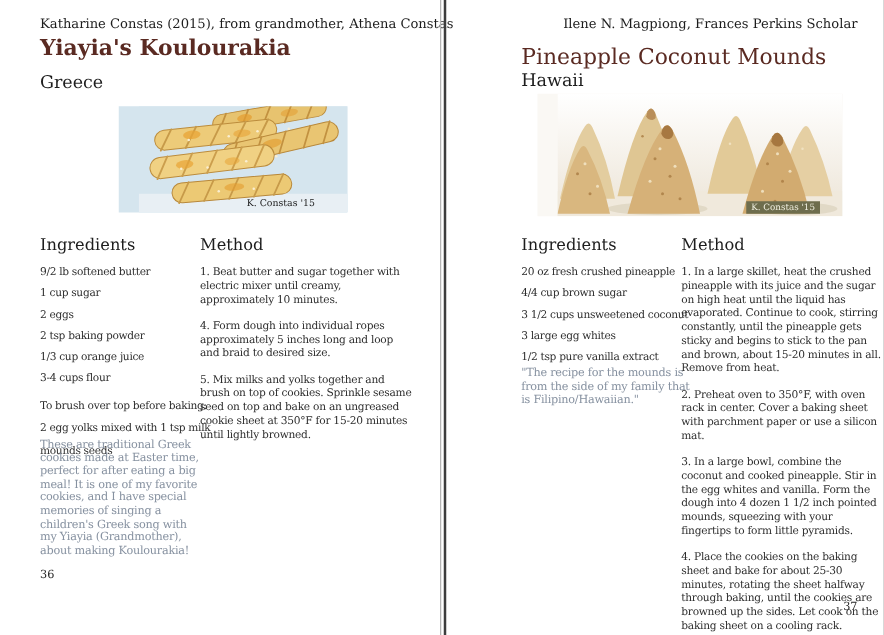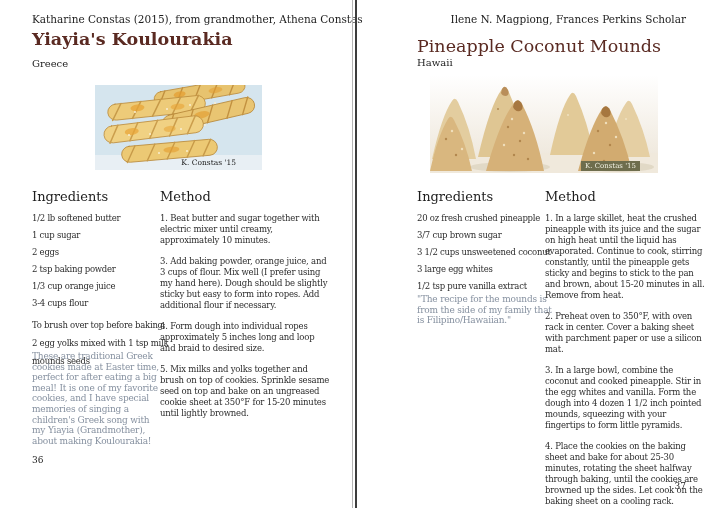--- a/index.html
+++ b/index.html
@@ -24,25 +24,25 @@
   .divider-dark{left:355px;width:2px;background:var(--divider_dark);}
 
   .attribution{position:absolute;font-size:10.5px;color:var(--heading_text);white-space:nowrap;}
   .attr-left{left:32px;top:13px;}
   .attr-right{right:31px;top:13px;}
 
   .title{position:absolute;margin:0;font-size:17.5px;font-weight:normal;
          color:var(--title_text);white-space:nowrap;line-height:1;}
   .title-left{left:32px;top:31px;font-weight:bold;}
   .title-right{left:60px;top:38px;}
-  .region{position:absolute;font-size:10px;color:var(--heading_text);}
+  .region{position:absolute;font-size:14px;color:var(--heading_text);}
   .region-left{left:32px;top:58px;}
   .region-right{left:60px;top:57px;}
 
-  .photo{position:absolute;overflow:hidden;}
+  .photo{position:absolute;overflow:hidden;padding-left:16px;}
   .photo-left{left:95px;top:85px;width:167px;height:85px;background:var(--photo1_bg);}
   .photo-right{left:73px;top:75px;width:228px;height:98px;background:#faf8f4;}
   .photo svg{display:block;}
   .photo-caption{position:absolute;font-size:7.5px;color:#1c1c1c;white-space:nowrap;}
   .caption-left{right:26px;bottom:3px;}
   .caption-right{right:18px;bottom:2px;background:var(--caption_label_bg);
                  color:#f2f1e2;padding:1px 4px;font-size:7px;}
 
   .col{position:absolute;}
   .colhead{font-size:13px;color:var(--heading_text);margin:16px 0 9px 0;font-weight:normal;}
@@ -119,35 +119,34 @@
             <circle cx="120" cy="18" r="1"></circle>
               <circle cx="34" cy="50" r="1"></circle>
           </g>
         </g>
       </svg>
       <div class="photo-caption caption-left">K. Constas '15</div>
     </div>
 
     <div class="col ing-col-left">
       <h2 class="colhead">Ingredients</h2>
-      <div class="ing">1/2 lb softened butter</div>
+      <div class="ing">9/2 lb softened butter</div>
       <div class="ing">1 cup sugar</div>
       <div class="ing">2 eggs</div>
       <div class="ing">2 tsp baking powder</div>
       <div class="ing">1/3 cup orange juice</div>
       <div class="ing">3-4 cups flour</div>
       <div class="subnote">To brush over top before baking:</div>
       <div class="subing">2 egg yolks mixed with 1 tsp milk</div>
       <div class="subing">mounds seeds</div>
     </div>
 
     <div class="col method-col-left">
       <h2 class="colhead">Method</h2>
       <p class="step">1. Beat butter and sugar together with electric mixer until creamy, approximately 10 minutes.</p>
-      <p class="step">3. Add baking powder, orange juice, and 3 cups of flour. Mix well (I prefer using my hand here). Dough should be slightly sticky but easy to form into ropes. Add additional flour if necessary.</p>
       <p class="step">4. Form dough into individual ropes approximately 5 inches long and loop and braid to desired size.</p>
       <p class="step">5. Mix milks and yolks together and brush on top of cookies. Sprinkle sesame seed on top and bake on an ungreased cookie sheet at 350°F for 15-20 minutes until lightly browned.</p>
     </div>
 
     <div class="story story-left">These are traditional Greek cookies made at Easter time, perfect for after eating a big meal! It is one of my favorite cookies, and I have special memories of singing a children's Greek song with my Yiayia (Grandmother), about making Koulourakia!</div>
 
     <div class="pagenum pagenum-left">36</div>
   </div>
 
   <div class="divider divider-light"></div>
@@ -209,21 +208,21 @@
           <circle cx="138" cy="40" r="1"></circle>
             <circle cx="196" cy="44" r="1"></circle>
         </g>
       </svg>
       <div class="photo-caption caption-right">K. Constas '15</div>
     </div>
 
     <div class="col ing-col-right">
       <h2 class="colhead">Ingredients</h2>
       <div class="ing">20 oz fresh crushed pineapple</div>
-      <div class="ing">3/7 cup brown sugar</div>
+      <div class="ing">4/4 cup brown sugar</div>
       <div class="ing">3 1/2 cups unsweetened coconut</div>
       <div class="ing">3 large egg whites</div>
       <div class="ing">1/2 tsp pure vanilla extract</div>
     </div>
 
     <div class="story quote-right">"The recipe for the mounds is from the side of my family that is Filipino/Hawaiian."</div>
 
     <div class="col method-col-right">
       <h2 class="colhead">Method</h2>
       <p class="step">1. In a large skillet, heat the crushed pineapple with its juice and the sugar on high heat until the liquid has evaporated. Continue to cook, stirring constantly, until the pineapple gets sticky and begins to stick to the pan and brown, about 15-20 minutes in all. Remove from heat.</p>

